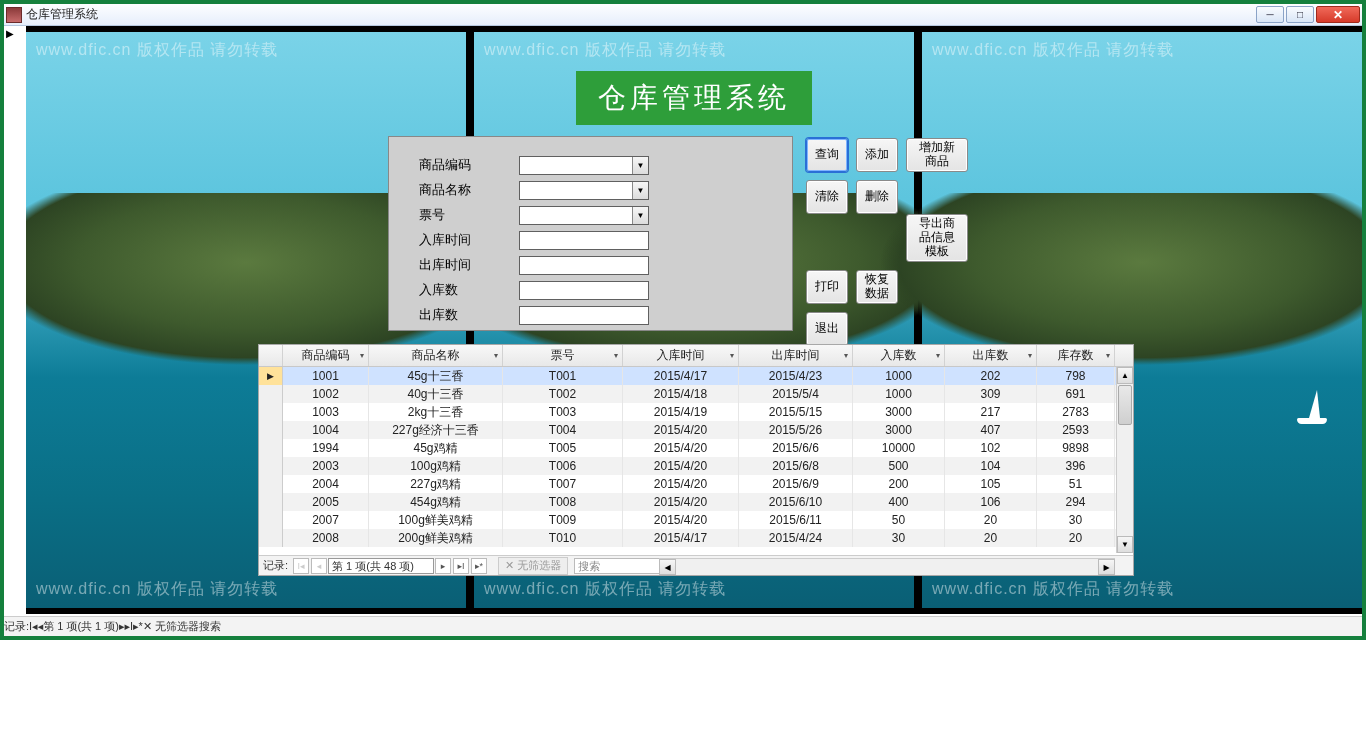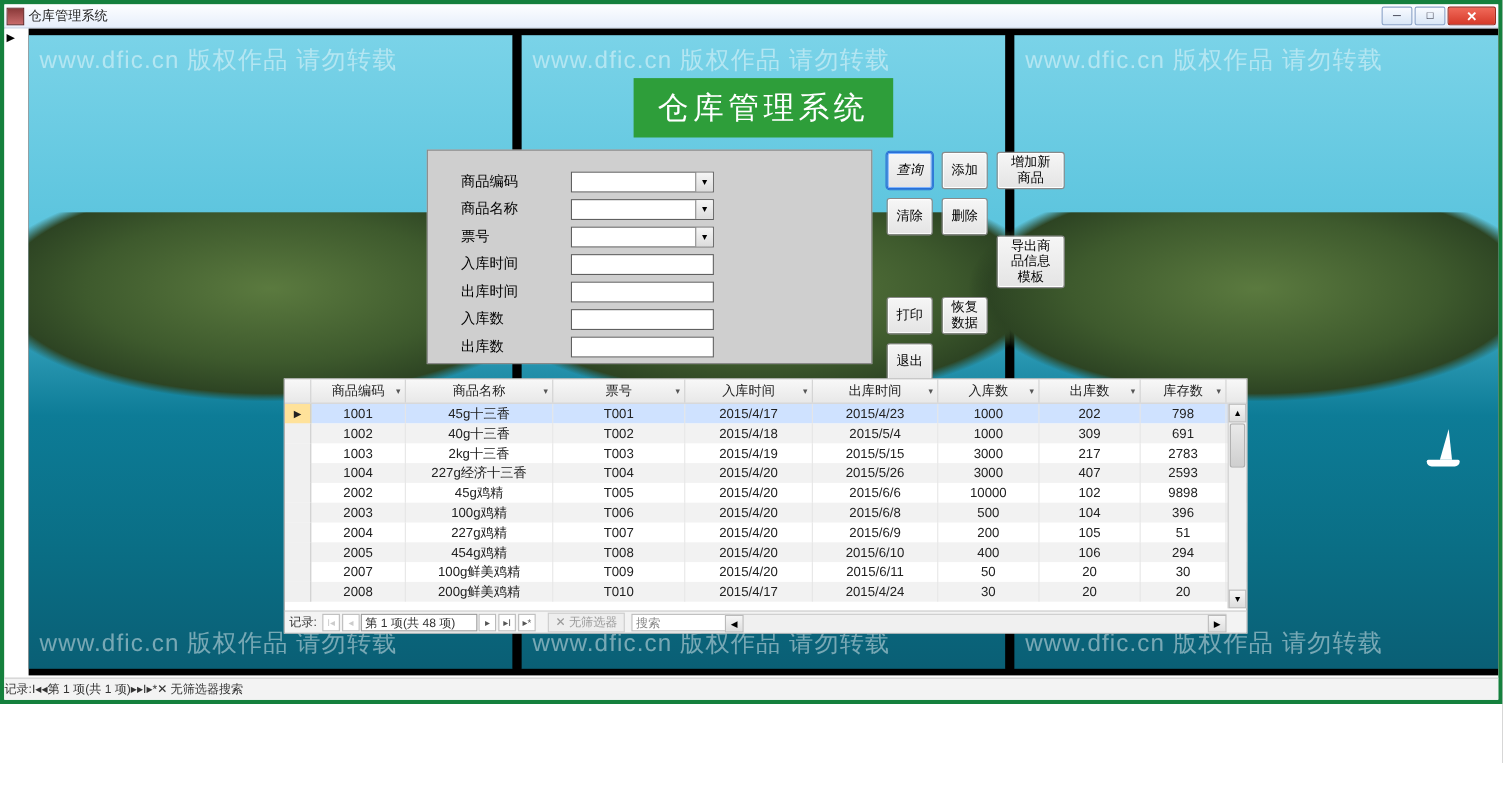--- a/index.html
+++ b/index.html
@@ -14,21 +14,21 @@
   .winbtn.close { width: 44px; background: linear-gradient(#f06a5a,#d63a2a); border-color: #9e2a1c; color: #fff; font-weight: bold; font-size: 12px; }
   
   .content-area { flex: 1; position: relative; background: #fff; }
   .ruler-tab { position: absolute; left: 2px; top: 2px; color: #000; font-size: 10px; }
   .bgwrap { position: absolute; left: 22px; top: 0; right: 0; bottom: 22px; overflow: hidden; background: #000; }
   .bgstrip { position: absolute; left: 0; right: 0; top: 6px; bottom: 6px; display: flex; }
   .bgstrip .bgcell { flex: 1; position: relative; background: linear-gradient(to bottom, #7ad3e8 0%, #57c2dc 35%, #0d7c97 60%, #0a6f86 80%, #0a5f75 100%); border-left: 4px solid #000; border-right: 4px solid #000; }
   .bgstrip .bgcell:first-child { border-left: none; }
   .bgstrip .bgcell:last-child { border-right: none; }
   .island { position: absolute; left: -10%; right: -10%; top: 28%; height: 30%; background: radial-gradient(ellipse at 50% 40%, #5b7a3f 0%, #3e5a2d 45%, #2d4423 65%, transparent 70%); filter: blur(0.5px); }
-  .watermark { position: absolute; left: 10px; right: 10px; color: rgba(255,255,255,0.45); font-size: 22px; letter-spacing: 1px; white-space: nowrap; }
+  .watermark { position: absolute; left: 10px; right: 10px; color: rgba(255,255,255,0.45); font-size: 16px; letter-spacing: 1px; white-space: nowrap; }
   .wm-top { top: 8px; }
   .wm-bot { bottom: 8px; }
   .sailboat { position: absolute; right: 8%; bottom: 32%; width: 30px; height: 40px; }
   .sailboat::before { content: ""; position: absolute; bottom: 0; left: 0; width: 30px; height: 6px; background: #fff; border-radius: 2px 2px 6px 6px; }
   .sailboat::after { content: ""; position: absolute; bottom: 6px; left: 12px; width: 0; height: 0; border-left: 8px solid transparent; border-right: 3px solid transparent; border-bottom: 28px solid #fff; }
 
   
   .form-layer { position: absolute; left: 22px; top: 0; right: 0; bottom: 22px; }
   .apptitle { position: absolute; left: 50%; transform: translateX(-50%); top: 45px; background: #2e9e3a; color: #fff; font-size: 28px; padding: 8px 22px; letter-spacing: 4px; white-space: nowrap; }
 
@@ -37,21 +37,21 @@
   .flabel { width: 100px; color: #000; font-size: 13px; }
   .fcombo { width: 130px; height: 19px; background: #fff; border: 1px solid #606060; position: relative; }
   .fcombo .dd { position: absolute; right: 0; top: 0; width: 16px; height: 17px; border-left: 1px solid #888; background: linear-gradient(#f6f6f6,#dcdcdc); display: flex; align-items: center; justify-content: center; font-size: 8px; }
   .ftext { width: 130px; height: 19px; background: #fff; border: 1px solid #606060; }
 
   .btncol { position: absolute; left: 780px; top: 112px; display: grid; grid-template-columns: 42px 42px 62px; gap: 8px 8px; align-items: start; }
   .btn { background: linear-gradient(#f6f6f6,#e4e4e4); border: 1px solid #8a8a8a; border-radius: 3px; box-shadow: inset 0 0 0 1px #fff; font-size: 12px; color: #000; display: flex; align-items: center; justify-content: center; text-align: center; line-height: 1.15; cursor: default; }
   .btn.sq { width: 42px; height: 34px; }
   .btn.tall { width: 62px; height: 34px; }
   .btn.tall2 { width: 62px; height: 48px; }
-  .btn.active { border-color: #2a6fd6; box-shadow: inset 0 0 0 1px #7eb4ff, 0 0 0 1px #2a6fd6; font-style: italic; }
+  .btn.active { border-color: #2a6fd6; box-shadow: inset 0 0 0 1px #7eb4ff, 0 0 0 1px #2a6fd6; }
 
   
   .gridwrap { position: absolute; left: 232px; top: 318px; width: 876px; height: 232px; background: #fff; border: 1px solid #a8a8a8; display: flex; flex-direction: column; }
   .gridhead { display: flex; height: 22px; background: linear-gradient(#f8f8f8,#e8e8e8); border-bottom: 1px solid #c8c8c8; }
   .gh { border-right: 1px solid #d2d2d2; display: flex; align-items: center; justify-content: center; position: relative; font-size: 12px; color: #222; }
   .gh .harr { position: absolute; right: 4px; font-size: 8px; color: #555; }
   .gh:first-child { width: 24px; }
   .gbody { flex: 1; overflow: hidden; position: relative; }
   .grow { display: flex; height: 18px; align-items: center; }
   .grow:nth-child(even) { background: #f2f2f2; }
@@ -253,21 +253,21 @@
               <div class="gc cw2">227g经济十三香</div>
               <div class="gc cw3">T004</div>
               <div class="gc cw4">2015/4/20</div>
               <div class="gc cw5">2015/5/26</div>
               <div class="gc cw6">3000</div>
               <div class="gc cw7">407</div>
               <div class="gc cw8">2593</div>
             </div>
             <div class="grow">
               <div class="gc cw0"></div>
-              <div class="gc cw1">2002</div>
+              <div class="gc cw1">1994</div>
               <div class="gc cw2">45g鸡精</div>
               <div class="gc cw3">T005</div>
               <div class="gc cw4">2015/4/20</div>
               <div class="gc cw5">2015/6/6</div>
               <div class="gc cw6">10000</div>
               <div class="gc cw7">102</div>
               <div class="gc cw8">9898</div>
             </div>
             <div class="grow">
               <div class="gc cw0"></div>

